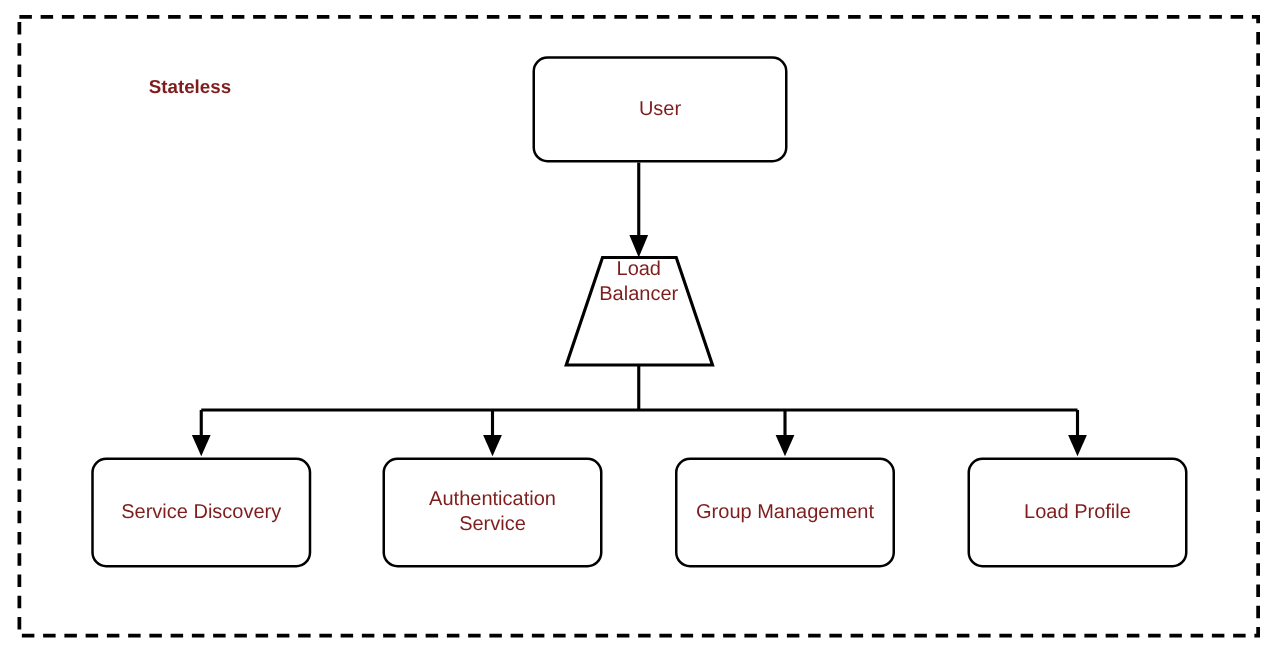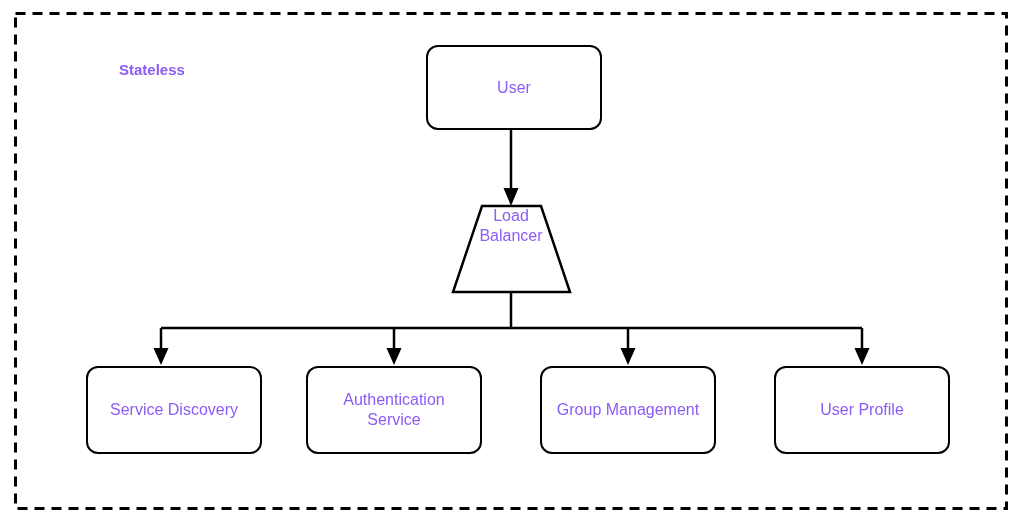--- a/index.html
+++ b/index.html
@@ -6,21 +6,21 @@
     margin: 0;
     padding: 0;
     background: #ffffff;
   }
   .canvas {
     position: relative;
     width: 1023px;
     height: 527px;
     background: #ffffff;
     font-family: "Liberation Sans", sans-serif;
-    color: #8b5cf6;
+    color: #7f1d1d;
     overflow: hidden;
   }
   .wires {
     position: absolute;
     left: 0;
     top: 0;
     width: 1023px;
     height: 527px;
   }
   .boundary-label {
@@ -41,23 +41,23 @@
     justify-content: center;
     text-align: center;
     font-size: 16px;
     line-height: 1.25;
     box-sizing: border-box;
   }
   .node-label {
     white-space: pre-line;
     text-align: center;
   }
-  .user-node    { left: 426px; top: 45px;  width: 176px; height: 85px; }
+  .user-node    { left: 426px; top: 45px;  width: 204px; height: 85px; }
   .svc-node     { top: 366px; width: 176px; height: 88px; }
-  .svc-1 { left: 86px;  }
+  .svc-1 { left: 73px;  }
   .svc-2 { left: 306px; }
   .svc-3 { left: 540px; }
   .svc-4 { left: 774px; }
   .lb-label-wrap {
     position: absolute;
     left: 451px;
     top: 206px;
     width: 120px;
     height: 86px;
     display: flex;
@@ -118,16 +118,16 @@
   <div class="node svc-node svc-3">
     <span class="node-label">Group Management</span>
   </div>
 
   <div class="node svc-node svc-2">
     <span class="node-label">Authentication
 Service</span>
   </div>
 
   <div class="node svc-node svc-4">
-    <span class="node-label">User Profile</span>
+    <span class="node-label">Load Profile</span>
   </div>
 
 </div>
 
 </body></html>

